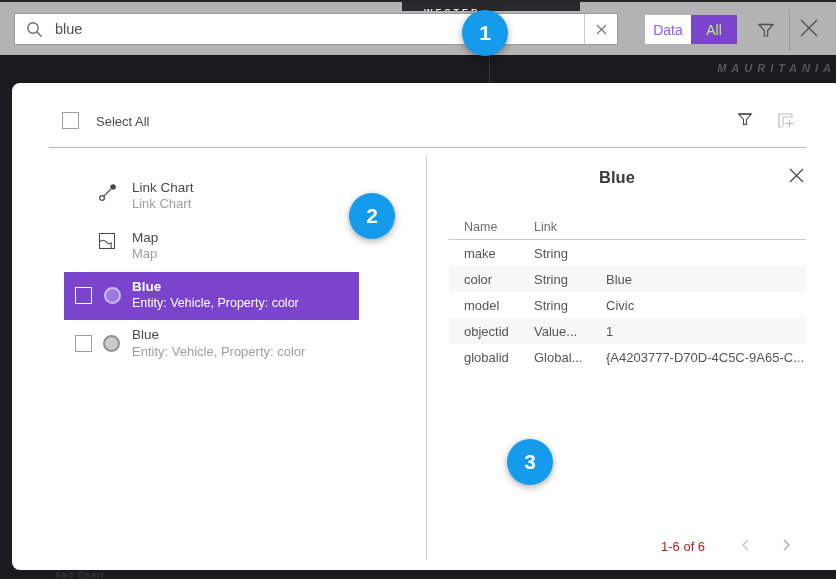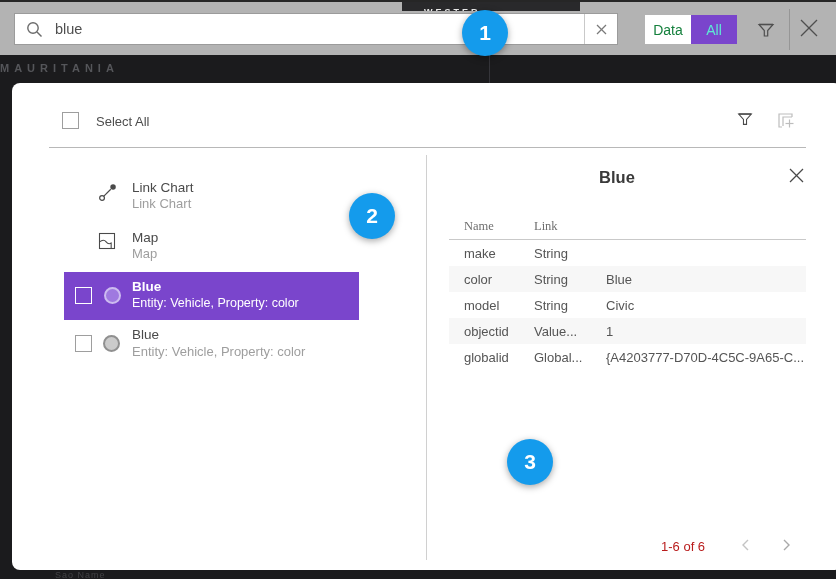--- a/index.html
+++ b/index.html
@@ -17,30 +17,30 @@
   .search-box { position:absolute; left:14px; top:11px; width:604px; height:32px; background:#fff;
                 border:1px solid #9b9b9b; display:flex; align-items:center; }
   .search-box input { flex:1; height:100%; border:none; outline:none; background:transparent;
                       font-size:14.5px; color:#4f4f4f; padding-left:12px;
                       font-family:"Liberation Sans", sans-serif; }
   .clear-cell { width:33px; height:100%; border-left:1px solid #c9c9c9; display:flex;
                 align-items:center; justify-content:center; cursor:pointer; }
   .segmented { position:absolute; left:645px; top:13px; width:92px; height:29px; display:flex;
                background:#fff; }
   .seg { flex:1; display:flex; align-items:center; justify-content:center; font-size:14px;
-         color:#15803d; cursor:pointer; }
-  .seg.active { background:#7a45cc; color:#5eead4; }
+         color:#8b5cf6; cursor:pointer; }
+  .seg.active { background:#7a45cc; color:#bef264; }
   .tb-funnel { position:absolute; left:756px; top:18px; cursor:pointer; }
   .tb-div { position:absolute; left:789px; top:7px; width:1px; height:41px; background:#969696; }
   .tb-close { position:absolute; left:797px; top:14px; cursor:pointer; }
 
   
   .map-strip { position:absolute; left:0; top:55px; width:836px; height:28px; background:#1b1b1d; }
-  .map-strip .region { position:absolute; left:0; right:0; top:7px; text-align:left;
-                       font-size:11px; font-weight:bold; letter-spacing:5px; color:#55565a; }
+  .map-strip .region { position:absolute; left:0; right:0; top:7px; text-align:right;
+                       font-size:11px; font-weight:bold; letter-spacing:5px; color:#55565a;font-style:italic; }
   .map-border-line { position:absolute; left:489px; top:0; width:1px; height:28px; background:#35353a; }
   .map-bottom-label { position:absolute; left:55px; top:570px; font-size:9px; letter-spacing:1px;
                       color:#414144; }
 
   
   .panel { position:absolute; left:12px; top:83px; width:830px; height:487px; background:#fff;
            border-radius:8px; }
   .checkbox { position:absolute; width:17px; height:17px; border:1px solid #9e9e9e; background:#fff;
               cursor:pointer; }
   .selectall-label { position:absolute; left:84px; top:31px; font-size:13px; color:#4d4d4d; }
@@ -60,21 +60,21 @@
   .sel-item .item-title { left:68px; top:7px; color:#fff; font-weight:bold; }
   .sel-item .item-sub { left:68px; top:24px; color:#fff; font-size:12.5px; }
 
   
   .detail-title { position:absolute; left:414px; top:85px; width:382px; text-align:center;
                   font-size:16.5px; font-weight:bold; color:#3a3a3a; }
   .detail-close { position:absolute; left:776px; top:84px; cursor:pointer; }
   .attr-table { position:absolute; left:437px; top:131px; width:357px; font-size:13px; color:#555; }
   .t-row { display:grid; grid-template-columns:70px 72px 1fr; padding-left:15px; height:26px;
            align-items:center; white-space:nowrap; overflow:hidden; }
-  .t-head { color:#6e6e6e; font-size:12.5px; border-bottom:1px solid #c9c9c9;font-family:Liberation Serif, serif; }
+  .t-head { color:#6e6e6e; font-size:12.5px; border-bottom:1px solid #c9c9c9; }
   .t-body .t-row:nth-child(even) { background:#f7f7f7; }
   .t-cell { overflow:hidden; text-overflow:ellipsis; }
 
   .pagination-label { position:absolute; left:649px; top:456px; font-size:13px; color:#b91c1c; }
   .page-prev { position:absolute; left:727px; top:455px; cursor:pointer; }
   .page-next { position:absolute; left:768px; top:455px; cursor:pointer; }
 
   
   .callout { position:absolute; width:46px; height:46px; border-radius:50%; background:#149bec;
              color:#fff; font-size:21px; font-weight:bold; display:flex; align-items:center;
@@ -122,21 +122,21 @@
     <svg class="tb-close" width="24" height="24" viewBox="0 0 24 24">
       <line x1="4" y1="4" x2="20" y2="20" stroke="#4f4f4f" stroke-width="1.3"></line>
       <line x1="20" y1="4" x2="4" y2="20" stroke="#4f4f4f" stroke-width="1.3"></line>
     </svg>
   </div>
 
   <div class="map-strip">
     <div class="map-border-line"></div>
     <div class="region">MAURITANIA</div>
   </div>
-  <div class="map-bottom-label">Sao Name</div>
+  <div class="map-bottom-label">Sao Chart</div>
 
   <div class="panel">
 
     <div class="checkbox" style="left:50px; top:29px;"></div>
     <div class="selectall-label">Select All</div>
 
     <svg class="panel-funnel" width="18" height="18" viewBox="0 0 20 20">
       <path d="M3 4.5 h14 l-5.3 6 v5.5 h-3.4 v-5.5 z" fill="none" stroke="#4a4a4a" stroke-width="1.2"></path>
       <line x1="3" y1="4.5" x2="17" y2="4.5" stroke="#4a4a4a" stroke-width="1.6"></line>
     </svg>

